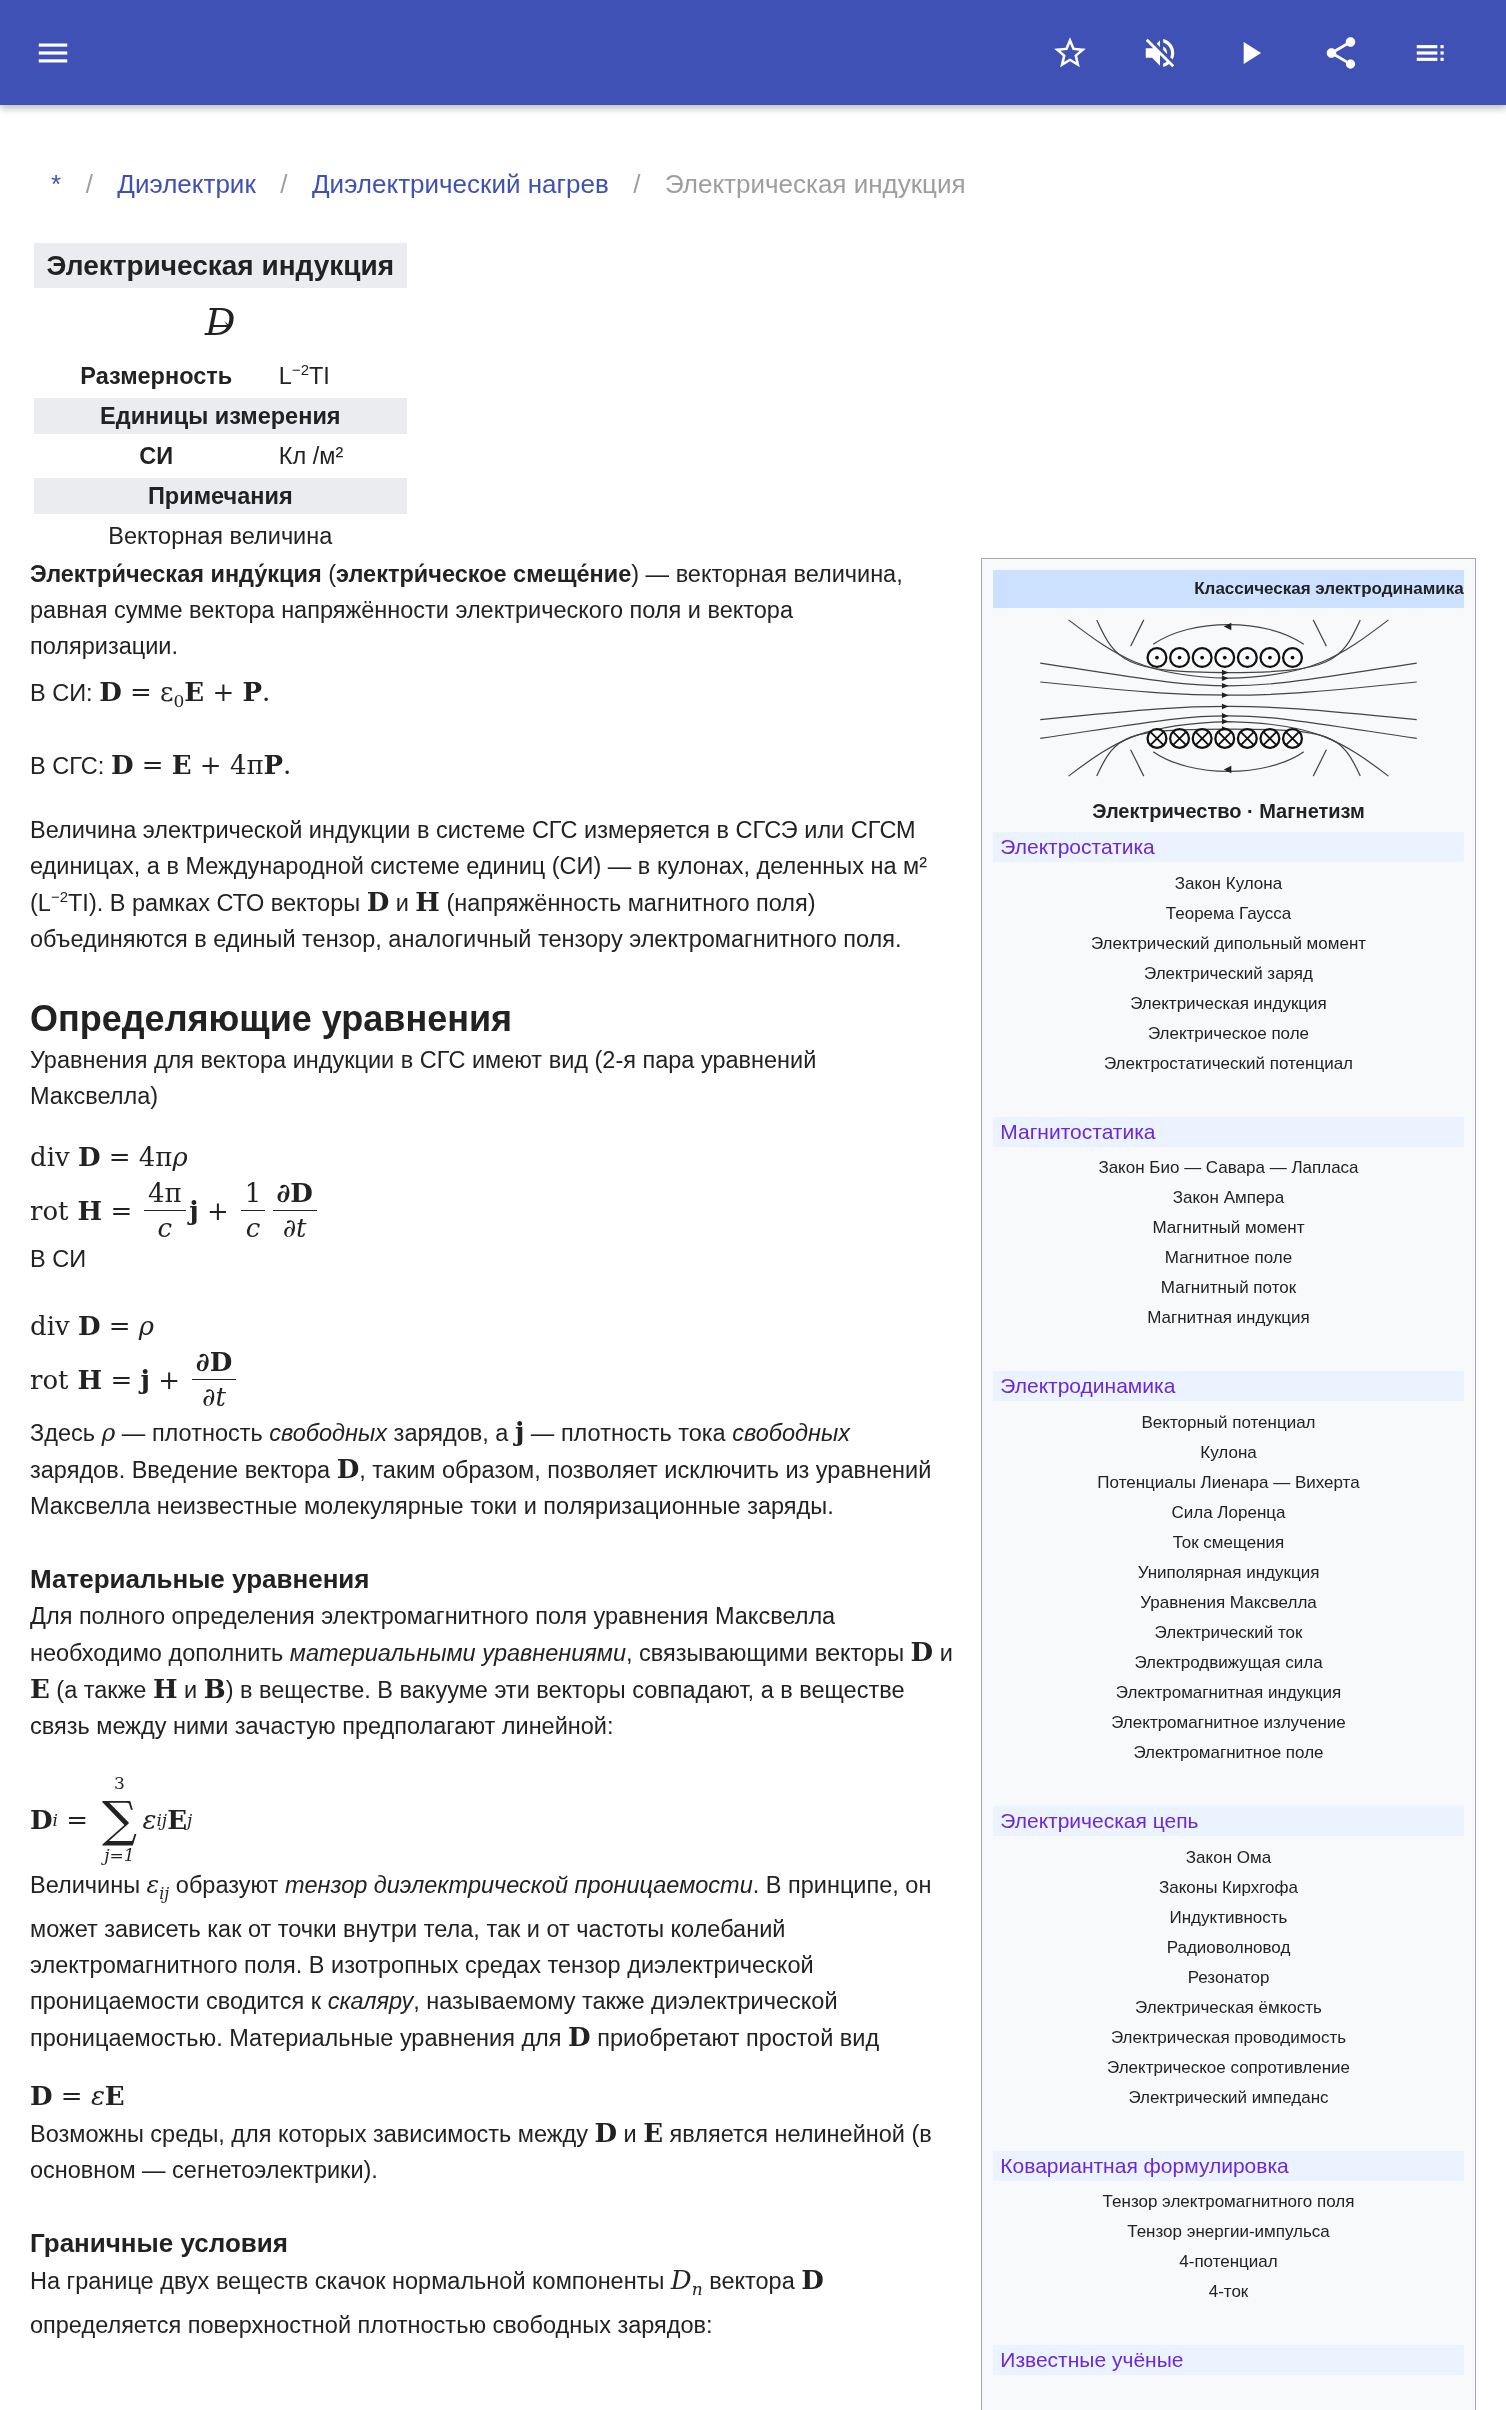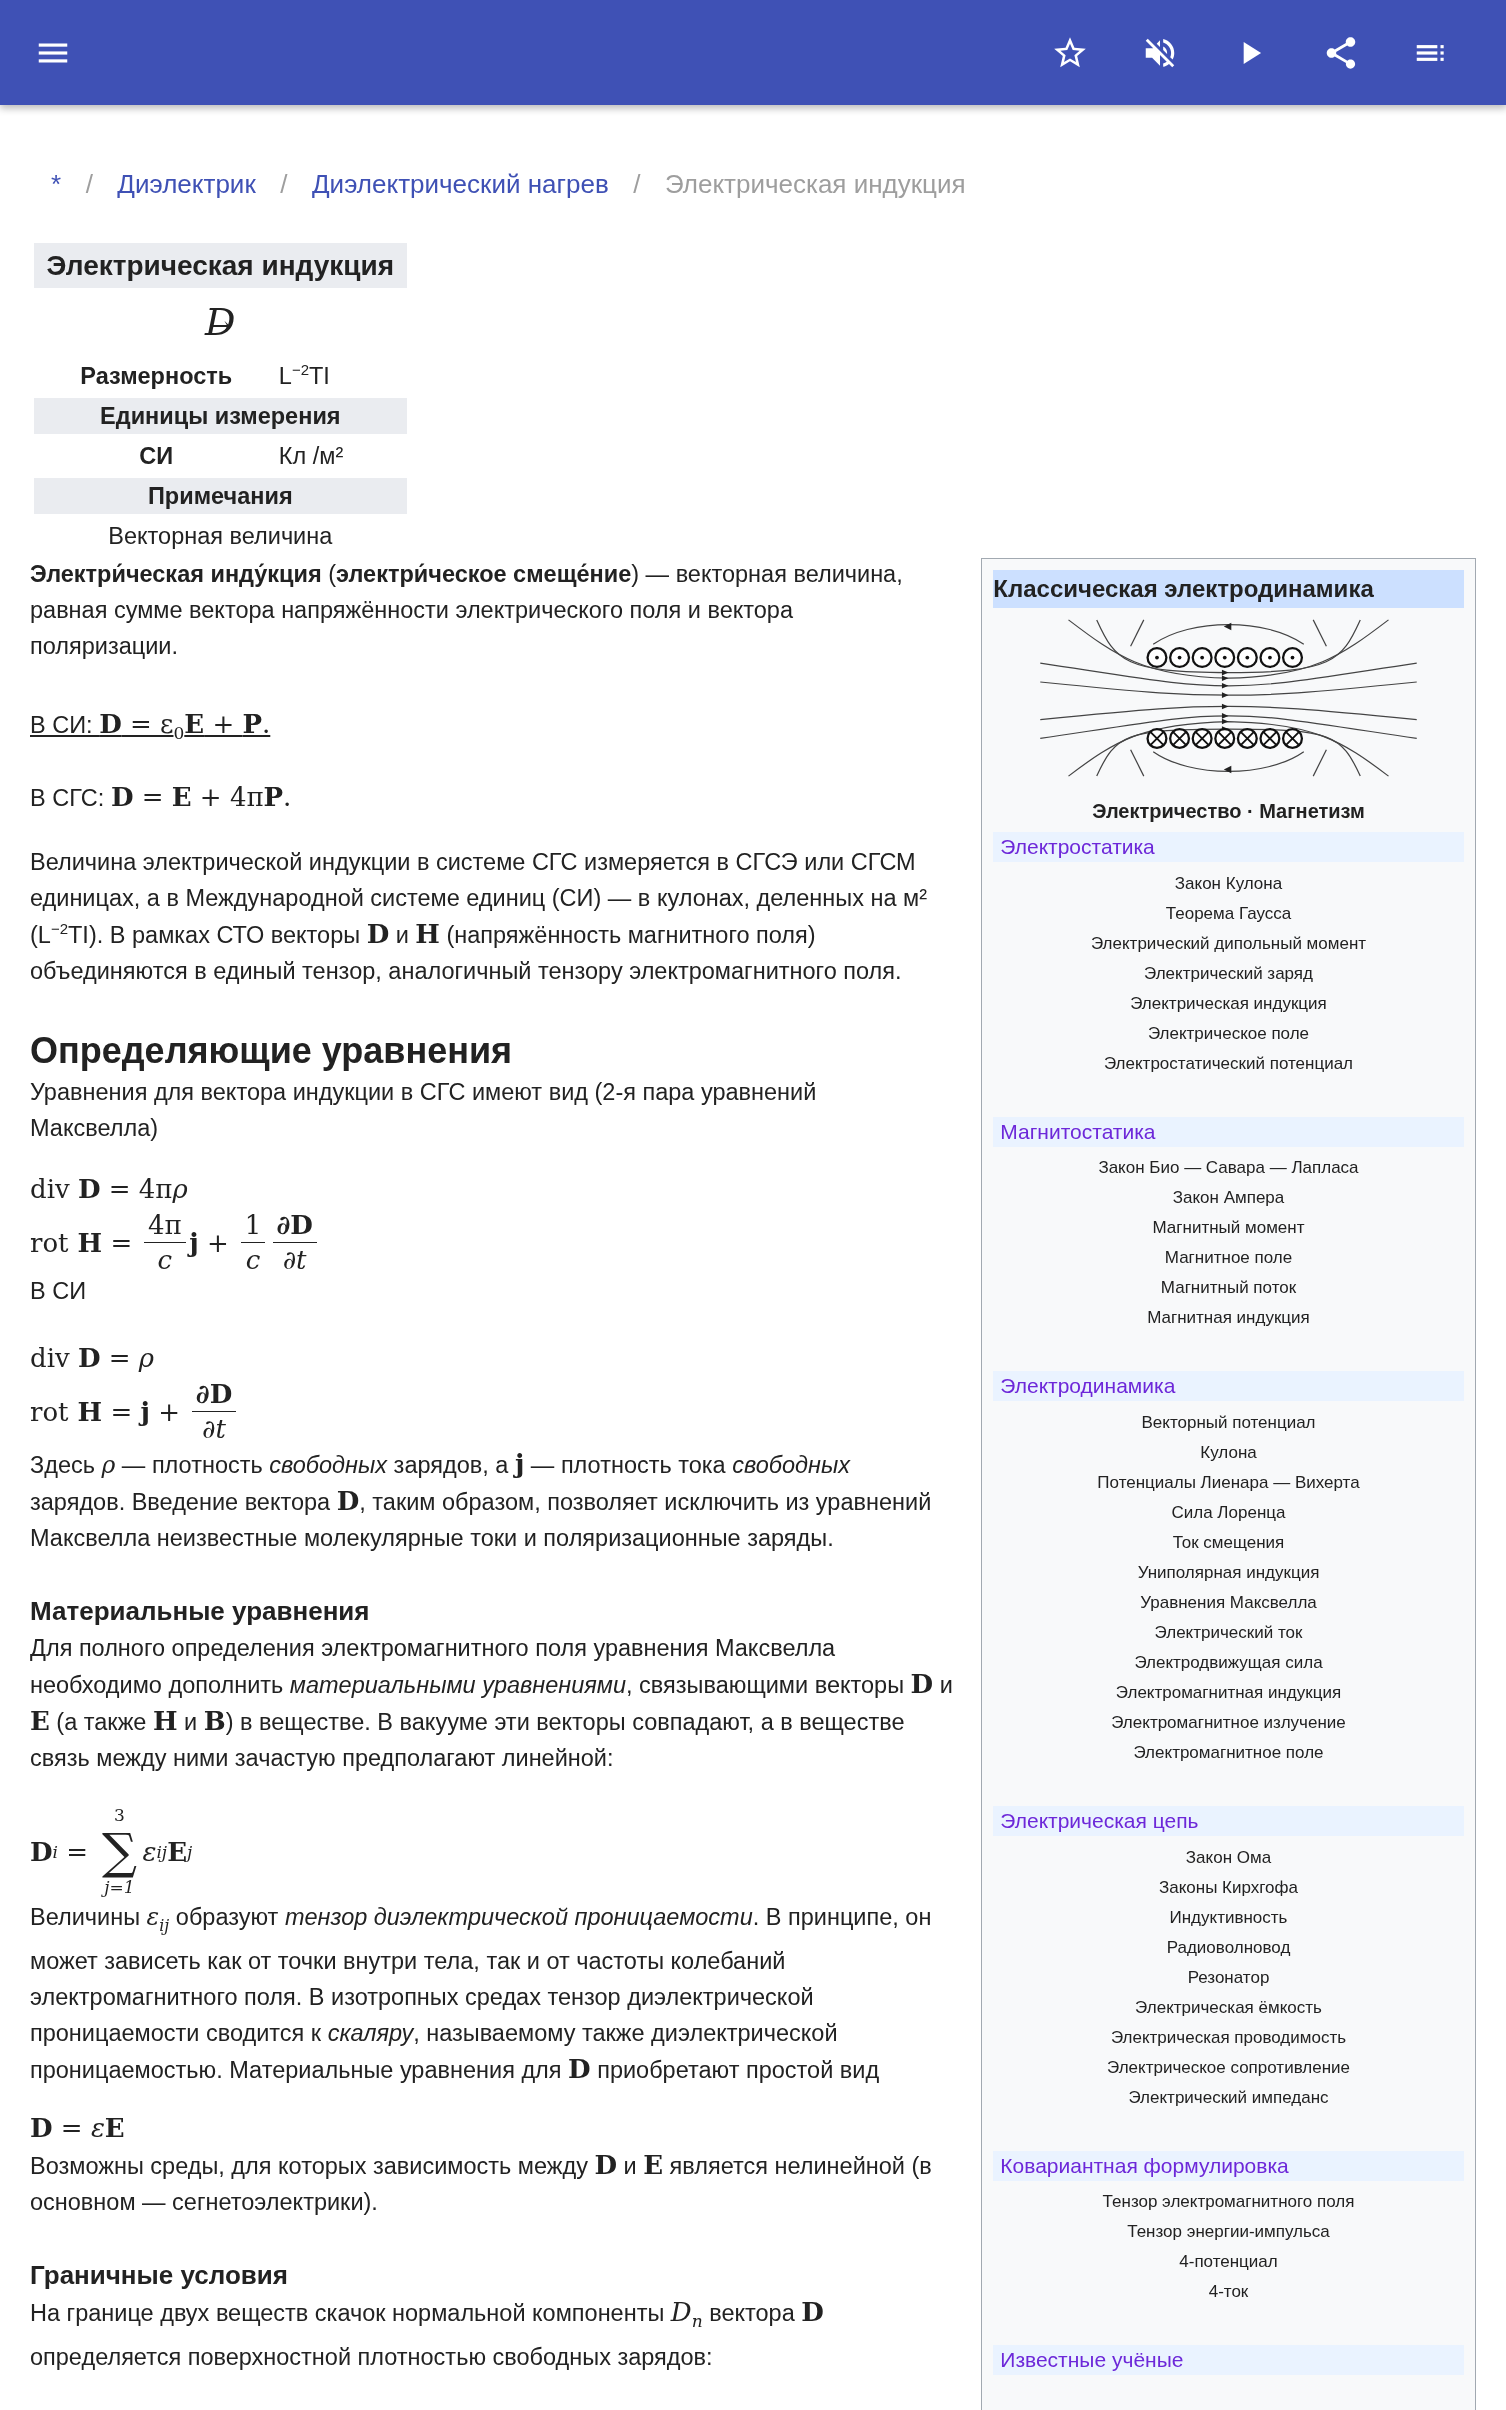--- a/index.html
+++ b/index.html
@@ -55,21 +55,21 @@
   .sum .sig { font-size: 49px; line-height: 49px; }
   .sum .lim { font-size: 17px; font-style: italic; }
 
   
   .navbox {
     position: absolute; left: 981px; top: 558px; width: 495px; height: 1864px;
     background: #f8f9fa; border: 1.9px solid #a2a9b1;
   }
   .navbox .nav-title {
     margin: 11.3px 11.3px 0 11.3px; background: #cce0ff; height: 38px; line-height: 38px;
-    text-align: left; font-weight: bold; font-size: 24px; color: #222;
+    text-align: right; font-weight: bold; font-size: 17px; color: #222;
   }
   .navbox .diagram { display: block; margin: 9.4px auto 0 auto; width: 377px; height: 160px; }
   .navbox .subtitle { text-align: center; font-weight: bold; font-size: 20px; margin-top: 19px; line-height: 28px; }
   .navbox .group { margin-top: 0; }
   .navbox .group-head {
     margin: 0 11.3px; background: #eaf3ff; height: 30px; line-height: 30px;
     font-size: 21px; padding-left: 7px; color: #6d28d9;
   }
   .navbox .group-items { text-align: center; font-size: 17px; line-height: 30px; padding: 6.6px 0 0 0; }
   .navbox .group-items a { display: block; color: #222; text-decoration: none; cursor: pointer; }
@@ -140,21 +140,21 @@
     <div class="row2">
       <span class="k">СИ</span>
       <span class="v">Кл /м²</span>
     </div>
     <div class="sec">Примечания</div>
     <div class="note">Векторная величина</div>
   </div>
 
   <p class="p-intro" style="width:904px;"><b>Электри́ческая инду́кция</b><span> (</span><b>электри́ческое смеще́ние</b><span>) — векторная величина, равная сумме вектора напряжённости электрического поля и вектора поляризации.</span></p>
 
-  <p class="eq-line" style="margin-top:42px;text-decoration:underline;"><span>В СИ: </span><span class="math mb">D</span><span class="math"> = ε<sub style="font-size:17px;">0</sub></span><span class="mb">E</span><span class="math"> + </span><span class="mb">P</span><span class="math">.</span></p>
+  <p class="eq-line" style="margin-top:10px;"><span>В СИ: </span><span class="math mb">D</span><span class="math"> = ε<sub style="font-size:17px;">0</sub></span><span class="mb">E</span><span class="math"> + </span><span class="mb">P</span><span class="math">.</span></p>
 
   <p class="eq-line" style="margin-top:28px;"><span>В СГС: </span><span class="mb">D</span><span class="math"> = </span><span class="mb">E</span><span class="math"> + 4π</span><span class="mb">P</span><span class="math">.</span></p>
 
   <p style="margin-top:28px; width:932px;"><span>Величина электрической индукции в системе СГС измеряется в СГСЭ или СГСМ единицах, а в Международной системе единиц (СИ) — в кулонах, деленных на м² (L</span><sup class="small">−2</sup><span>TI). В рамках СТО векторы </span><span class="mb">D</span><span> и </span><span class="mb">H</span><span> (напряжённость магнитного поля) объединяются в единый тензор, аналогичный тензору электромагнитного поля.</span></p>
 
   <h2>Определяющие уравнения</h2>
   <p style="width:847px;">Уравнения для вектора индукции в СГС имеют вид (2-я пара уравнений Максвелла)</p>
 
   <div class="eqblock" style="margin-top:24.5px;">
     <div style="line-height:38px;">div <b>D</b> = 4π<i>ρ</i></div>

